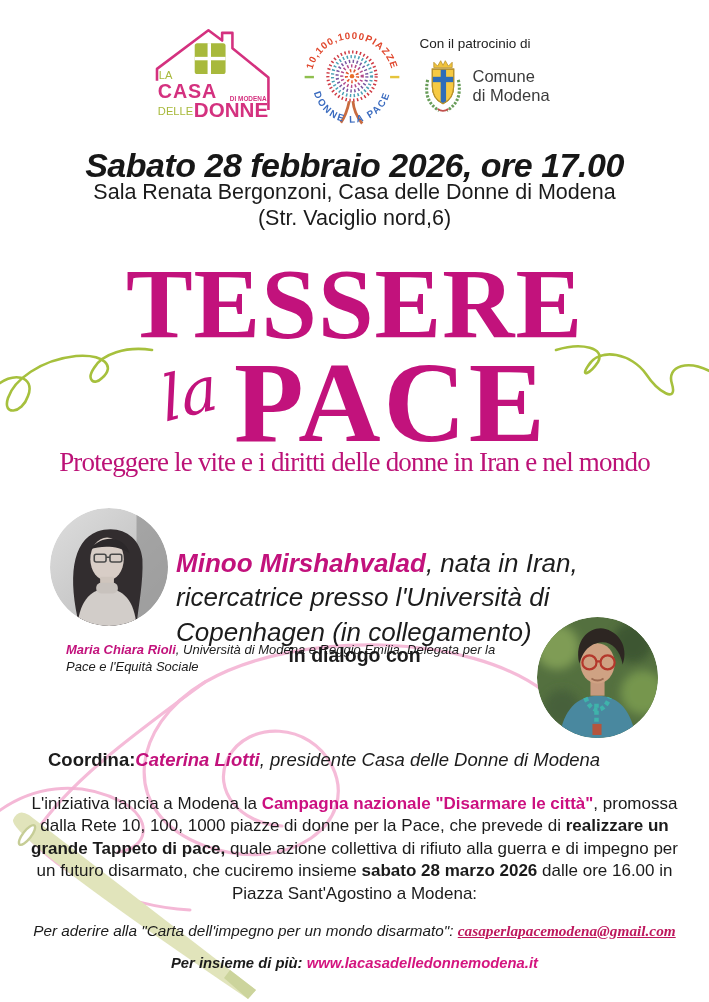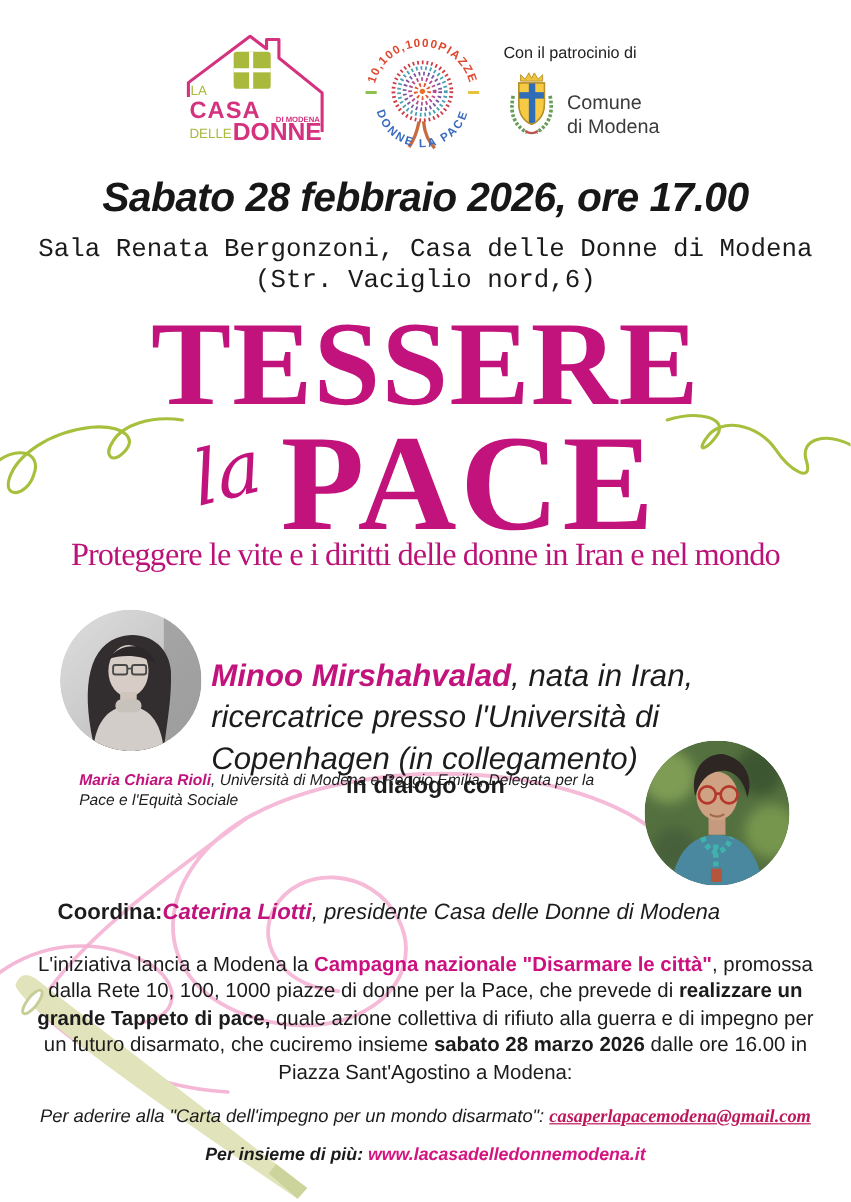--- a/index.html
+++ b/index.html
@@ -6,25 +6,25 @@
   .poster{position:relative;width:709px;height:1002px;background:#fff;overflow:hidden;
           font-family:"Liberation Sans",sans-serif;color:#1c1c1c;}
   .abs{position:absolute;}
   .center{left:0;width:100%;text-align:center;}
   .magenta{color:#c2127c;}
   
   .logos{position:absolute;top:26px;left:0;width:100%;display:flex;justify-content:center;
          align-items:flex-start;gap:14px;}
   .patrocinio{width:152px;padding-top:10px;}
   .patrocinio .lbl{font-size:13.5px;color:#222;margin-bottom:5px;}
-  .patr-row{display:flex;align-items:flex-end;}
+  .patr-row{display:flex;align-items:center;}
   .comune-name{font-size:16.5px;color:#3b3b3b;line-height:1.18;margin-left:7px;}
   
   .date{top:146px;font-style:italic;font-weight:700;font-size:34px;color:#171717;letter-spacing:-0.5px;}
-  .venue{top:196px;font-size:21.5px;line-height:1.2;color:#1b1b1b;font-family:Liberation Mono, monospace;}
+  .venue{top:180px;font-size:21.5px;line-height:1.2;color:#1b1b1b;}
   
   .serif{font-family:"Liberation Serif","DejaVu Serif",serif;}
   .t1{top:254px;font-weight:700;font-size:100px;line-height:1;letter-spacing:1px;}
   .row2{top:346px;line-height:1;}
   .la{display:inline-block;font-family:"DejaVu Serif",serif;font-style:italic;font-size:62px;
       transform:rotate(-14deg) skewX(-6deg);vertical-align:26px;margin-right:16px;}
   .pace{font-weight:700;font-size:114px;letter-spacing:3px;}
   .subtitle{top:447px;font-size:27px;letter-spacing:-0.8px;color:#bc1277;}
   
   .avatar{border-radius:50%;overflow:hidden;}

